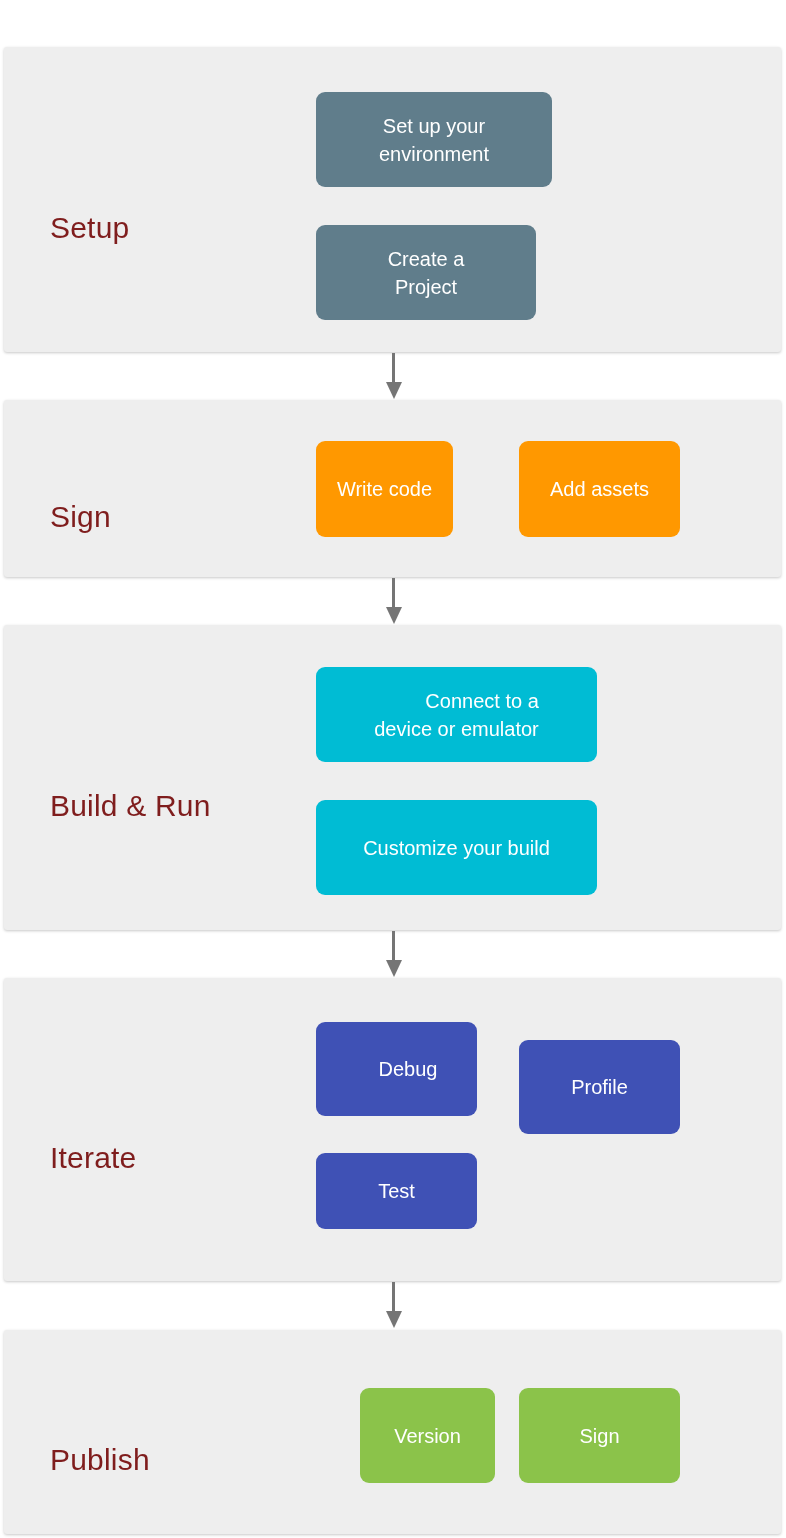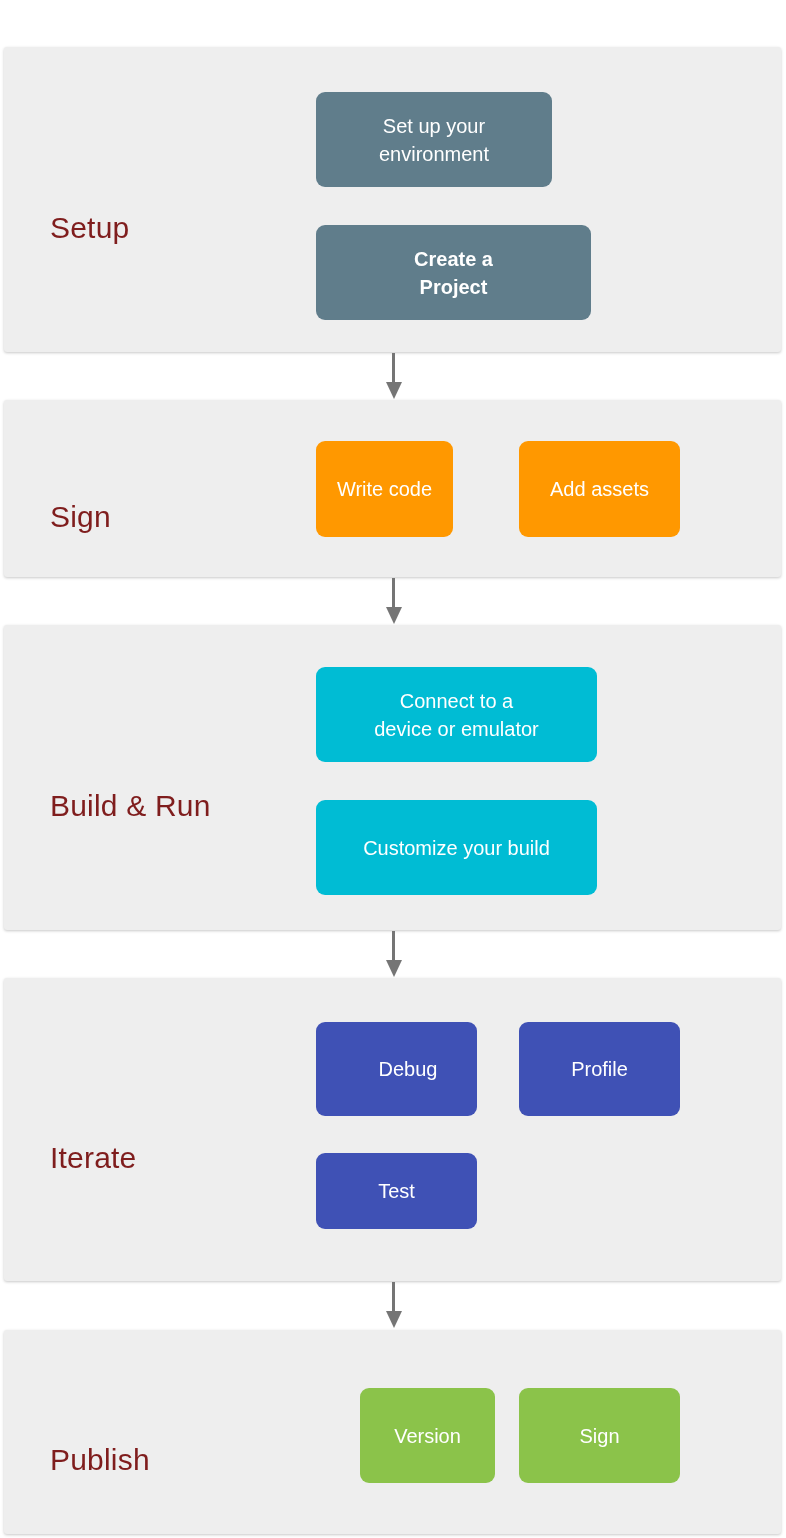--- a/index.html
+++ b/index.html
@@ -47,26 +47,26 @@
     display: flex;
     align-items: center;
     justify-content: center;
     text-align: center;
     white-space: pre-line;
     cursor: pointer;
   }
 
   
   .btn-setup-env     { left: 312px; top: 45px;  width: 236px; height: 95px; }
-  .btn-create-proj   { left: 312px; top: 178px; width: 275px; height: 95px; font-weight: bold; }
+  .btn-create-proj   { left: 312px; top: 178px; width: 220px; height: 95px; }
   
   .btn-write-code    { left: 312px; top: 41px;  width: 137px; height: 96px; }
   .btn-add-assets    { left: 515px; top: 41px;  width: 161px; height: 96px; }
   
-  .btn-connect       { left: 312px; top: 42px;  width: 281px; height: 95px; }
+  .btn-connect       { left: 312px; top: 42px;  width: 281px; height: 95px; text-align: right; }
   .btn-customize     { left: 312px; top: 175px; width: 281px; height: 95px; }
   
   .btn-debug         { left: 312px; top: 44px;  width: 161px; height: 94px; padding-left: 23px; }
   .btn-profile       { left: 515px; top: 44px;  width: 161px; height: 94px; }
   .btn-test          { left: 312px; top: 175px; width: 161px; height: 76px; }
   
   .btn-version       { left: 312px; top: 58px;  width: 135px; height: 95px; margin-left: 44px; }
   .btn-sign          { left: 515px; top: 58px;  width: 161px; height: 95px; }
 
   .flow-arrow {
@@ -131,21 +131,21 @@
   </div>
 
   <div class="flow-arrow arrow-3">
     <div class="arrow-shaft"></div>
     <div class="arrow-head"></div>
   </div>
 
   <div class="flow-section section-iterate">
     <div class="section-label">Iterate</div>
     <div class="flow-btn btn-debug" style="background: rgb(63, 81, 181);">Debug</div>
-    <div class="flow-btn btn-profile" style="background: rgb(63, 81, 181);">Profile</div>
+    <div class="flow-btn btn-profile" style="background: rgb(63, 81, 181); margin-top: 18px;">Profile</div>
     <div class="flow-btn btn-test" style="background: rgb(63, 81, 181);">Test</div>
   </div>
 
   <div class="flow-arrow arrow-4">
     <div class="arrow-shaft"></div>
     <div class="arrow-head"></div>
   </div>
 
   <div class="flow-section section-publish">
     <div class="section-label">Publish</div>

